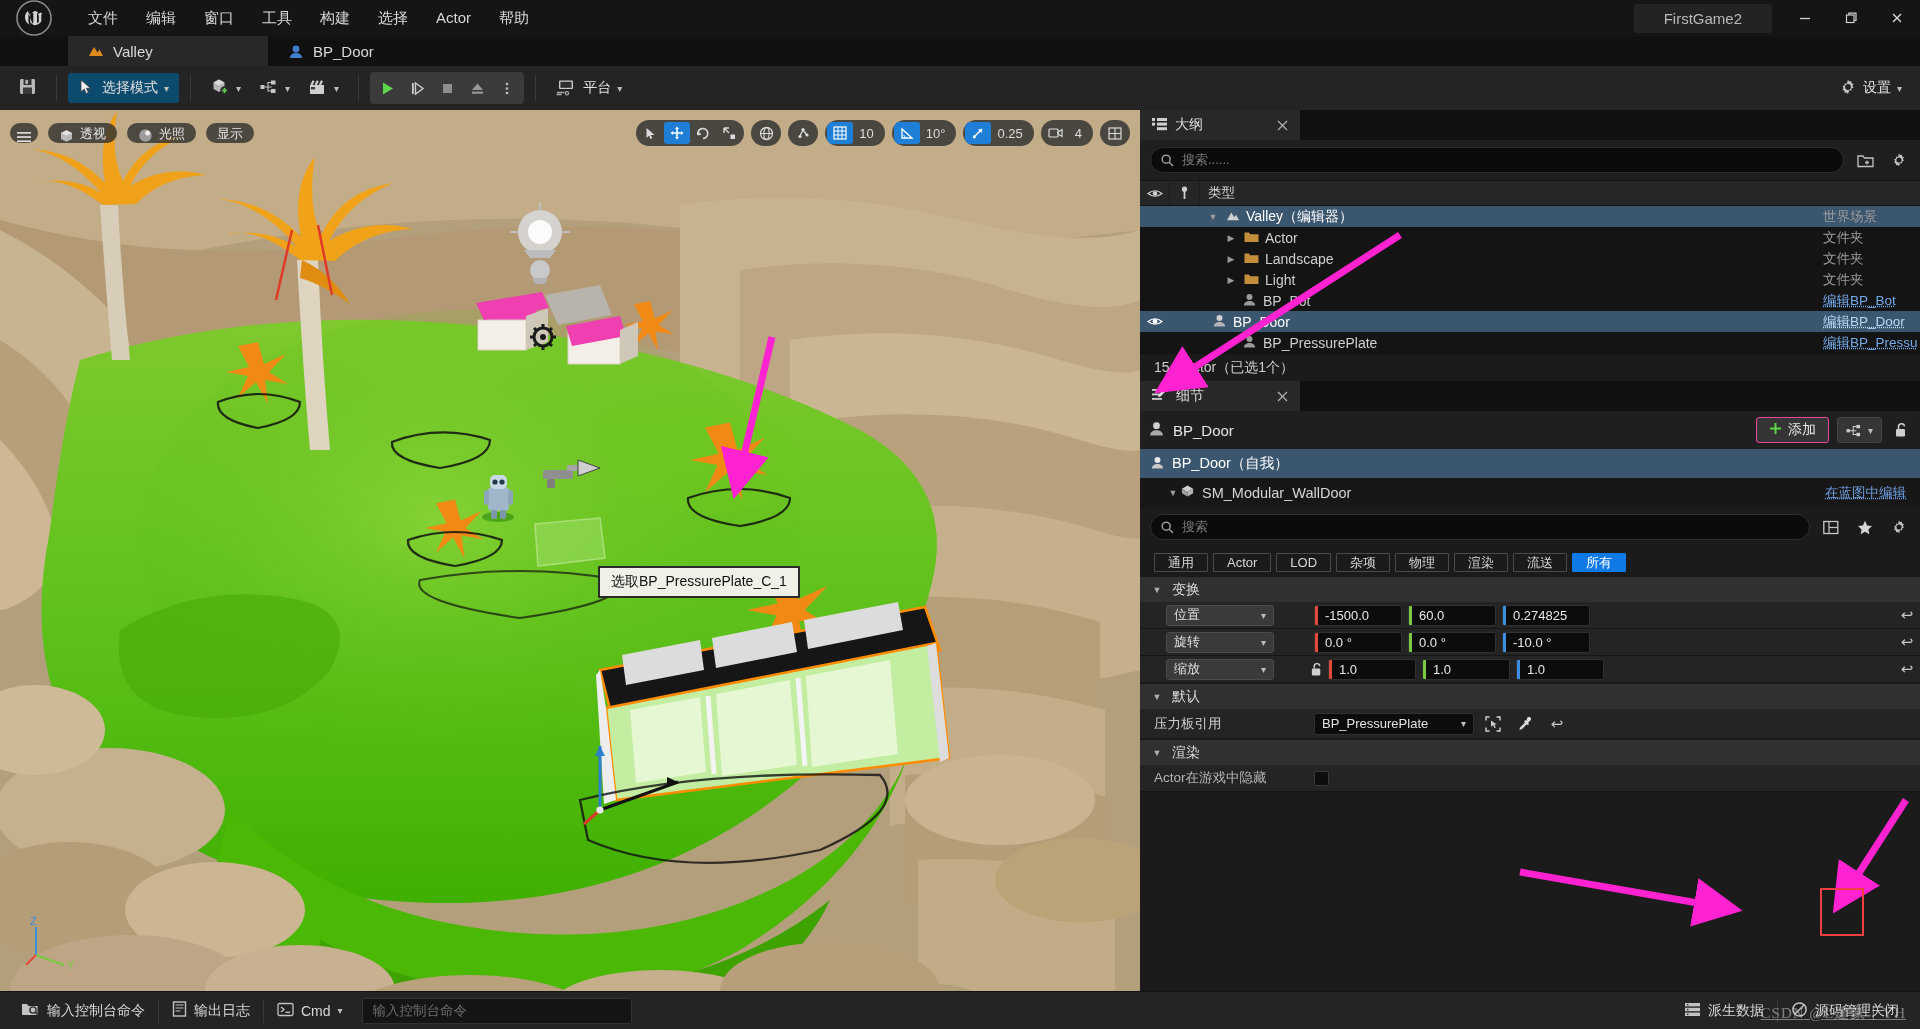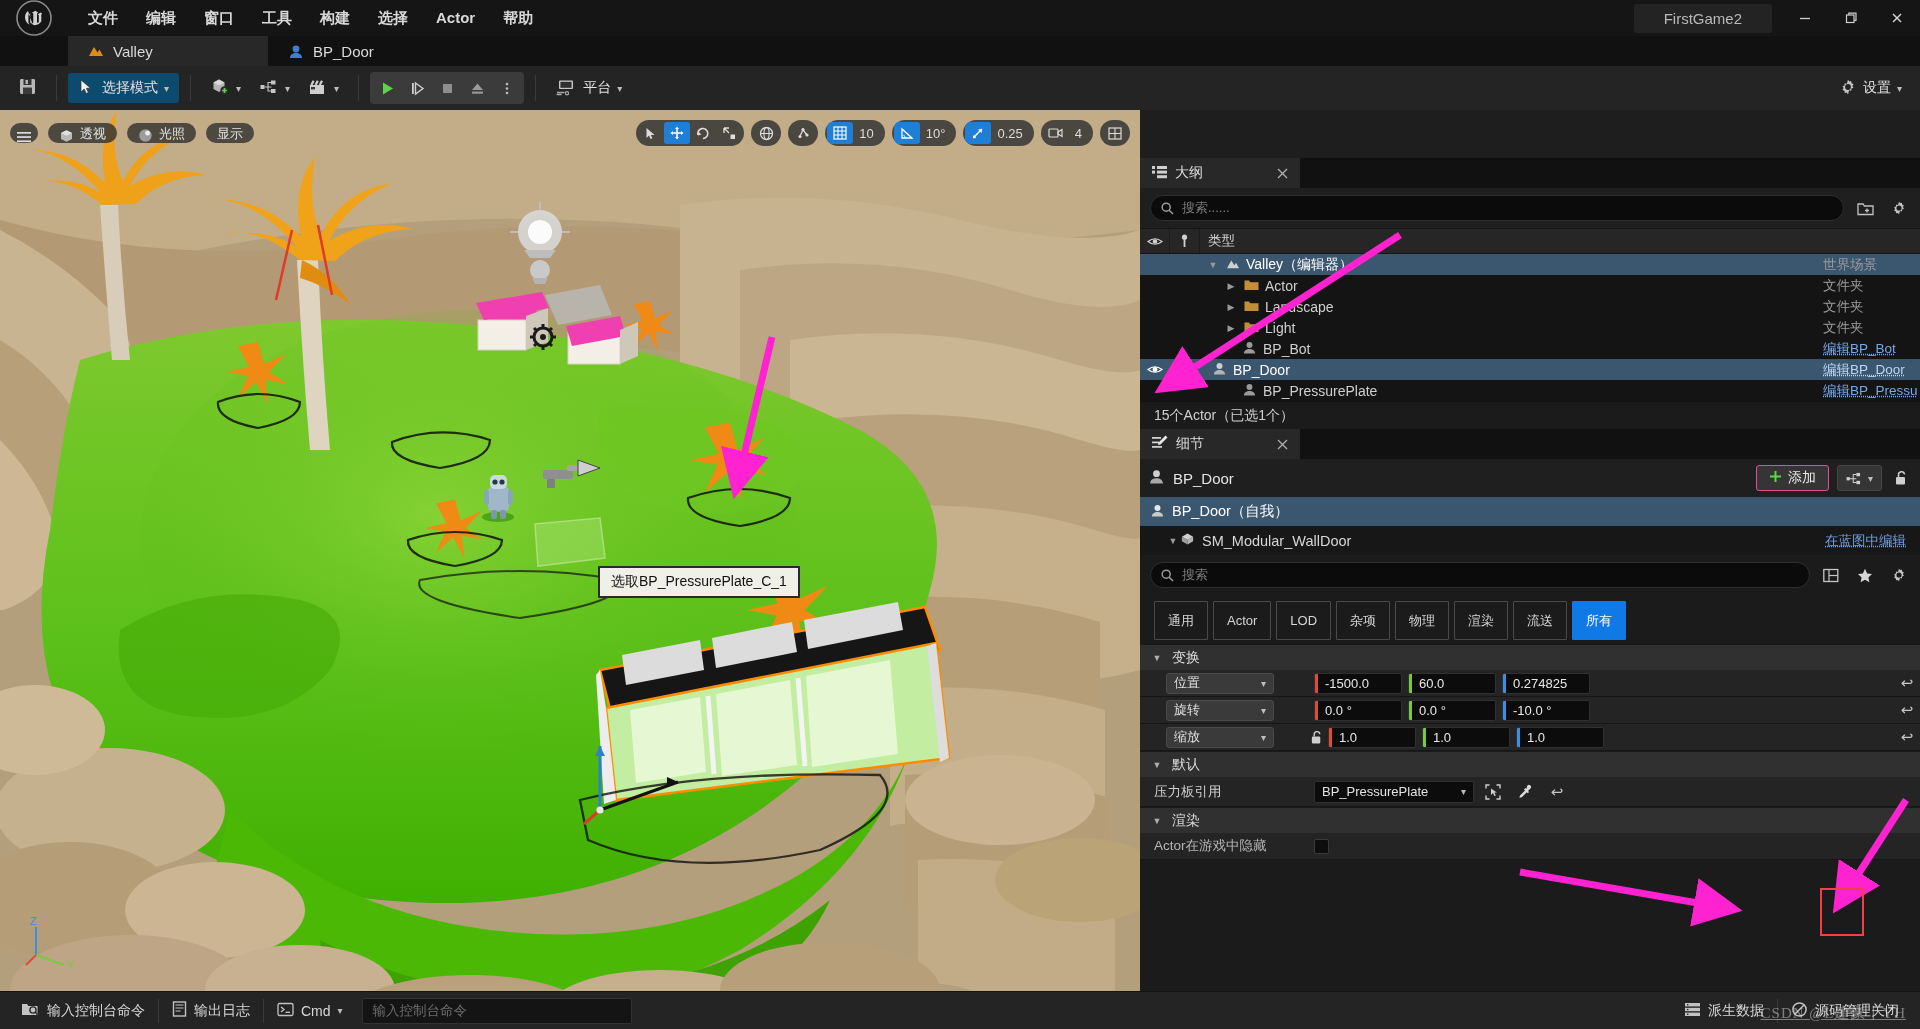--- a/index.html
+++ b/index.html
@@ -18,21 +18,21 @@
     height: 36px; background: #151515; display: flex; align-items: stretch;
     flex: 0 0 36px; position: relative;
   }
   .ue-logo {
     width: 68px; display: flex; align-items: center; justify-content: center;
   }
   .ue-logo svg { display:block; }
   .menubar { display: flex; align-items: center; gap: 0px; padding-left: 6px; }
   .menubar .mi {
     padding: 0 14px; height: 36px; line-height: 36px; font-size: 15px; color: #d8d8d8;
-    cursor: default; white-space: nowrap; font-weight: bold;
+    cursor: default; white-space: nowrap;
   }
   .title-spacer { flex: 1; }
   .proj-title {
     align-self: center; background: #232323; color: #b9b9b9; font-size: 15px;
     padding: 6px 30px; border-radius: 3px; margin-right: 10px;
   }
   .wbtns { display: flex; align-items: stretch; }
   .wbtn { width: 46px; display: flex; align-items: center; justify-content: center; color: #cfcfcf; }
 
   
@@ -88,21 +88,21 @@
   .seg .sb.on { background: #1f7fd6; color: #fff; }
   .seg .val { padding: 0 9px 0 6px; font-size: 13px; color: #dcdcdc; }
   .vp-tooltip {
     position: absolute; left: 598px; top: 456px; background: #f0efe8; color: #111;
     border: 2px solid #2a2a2a; padding: 5px 11px; font-size: 14px; z-index: 8;
     white-space: nowrap; border-radius: 1px;
   }
   .axis-gizmo { position: absolute; left: 24px; bottom: 16px; z-index: 6; }
 
   
-  .rightcol { flex: 1; display: flex; flex-direction: column; background: #8b5cf6; min-width: 0; margin-top: 48px; }
+  .rightcol { flex: 1; display: flex; flex-direction: column; background: #8b5cf6; min-width: 0; }
 
   .panel-tabs { height: 30px; flex: 0 0 30px; background: #111111; display: flex; align-items: stretch; }
   .ptab {
     display: flex; align-items: center; gap: 8px; padding: 0 12px; background: #282828;
     font-size: 14px; color: #dedede; min-width: 160px;
   }
   .ptab .x { margin-left: auto; color: #a6a6a6; font-size: 14px; padding-left: 14px; }
 
   .searchrow { display: flex; align-items: center; gap: 8px; padding: 7px 8px 7px 10px; background: #1f1f1f; }
   .searchbox {
@@ -148,21 +148,21 @@
   .comp-row {
     display: flex; align-items: center; height: 29px; font-size: 14.5px; padding-left: 10px;
   }
   .comp-row.sel { background: #3b566f; color: #fff; }
   .comp-row .bplink { margin-left: auto; margin-right: 14px; color: #6f9fe0; font-size: 13.5px;
     text-decoration: underline; text-decoration-style: dotted; }
   .comp-list { background: #171717; }
 
   .filterrow { display: flex; flex-wrap: wrap; gap: 5px; padding: 6px 10px 4px 14px; }
   .chip {
-    border: 1px solid #4a4a4a; border-radius: 1px; padding: 10px 13px; font-size: 13px; color: #d6d6d6;
+    border: 1px solid #4a4a4a; border-radius: 1px; padding: 0 13px; font-size: 13px; color: #d6d6d6;
     background: transparent; line-height: 17px;
   }
   .chip.on { background: #0f7ae5; border-color: #0f7ae5; color: #fff; }
 
   .sect-head {
     display: flex; align-items: center; gap: 8px; height: 26px; background: #303030;
     padding-left: 10px; font-size: 14px; color: #dcdcdc; border-top: 1px solid #1a1a1a;
   }
   .prop-row {
     display: flex; align-items: center; height: 27px; border-bottom: 1px solid #161616; background: #242424;

